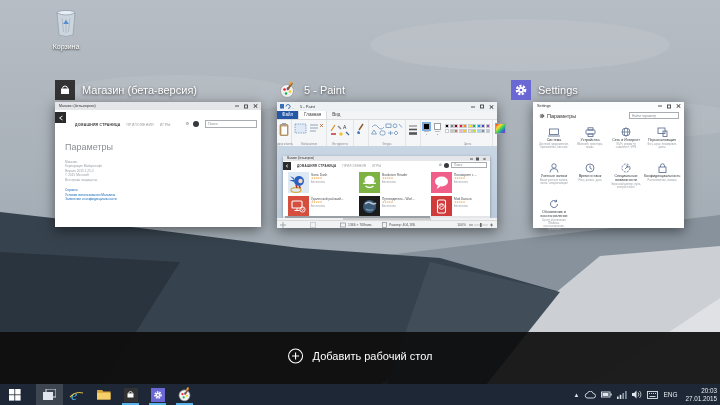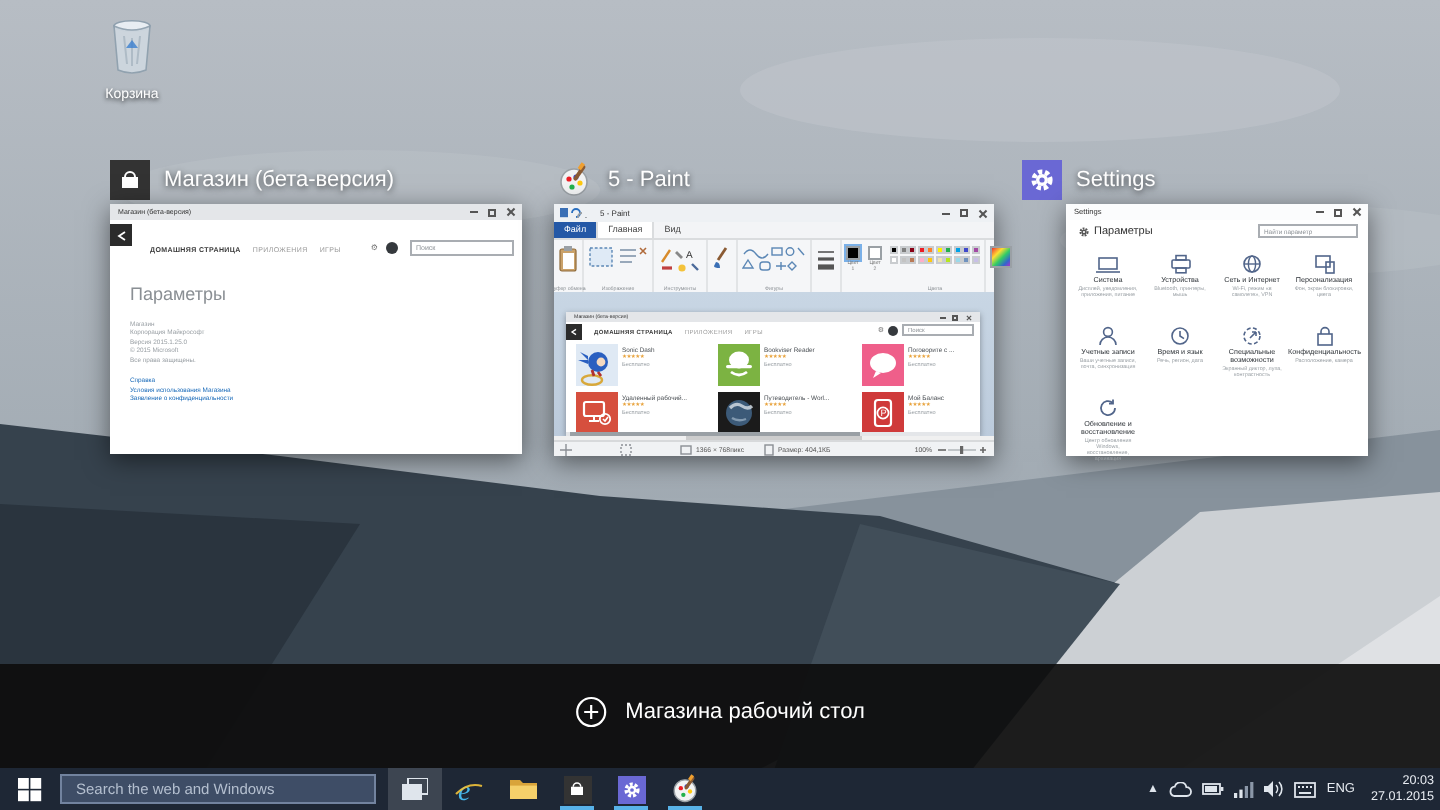--- a/index.html
+++ b/index.html
@@ -555,33 +555,32 @@
       <div class="sg-desc">Центр обновления Windows, восстановление, архивация</div>
     </div>
   </div>
 
   <div id="strip"></div>
   <div id="adddesk">
     <svg width="16" height="16" viewBox="0 0 16 16">
       <circle cx="8" cy="8" r="7" fill="none" stroke="#fff" stroke-width="1.1"></circle>
       <path d="M8 4.5 V11.5 M4.5 8 H11.5" stroke="#fff" stroke-width="1.1"></path>
     </svg>
-    <span>Магазина рабочий стол</span>
+    <span>Добавить рабочий стол</span>
   </div>
 
   <div id="taskbar">
     <div class="startbtn">
       <svg width="12" height="12" viewBox="0 0 12 12">
         <rect x="0" y="0" width="5.4" height="5.4" fill="#fff"></rect>
           <rect x="6.2" y="0" width="5.4" height="5.4" fill="#fff"></rect>
         <rect x="0" y="6.2" width="5.4" height="5.4" fill="#fff"></rect>
           <rect x="6.2" y="6.2" width="5.4" height="5.4" fill="#fff"></rect>
       </svg>
     </div>
-    <input id="tbsearch" type="text" placeholder="Search the web and Windows" style="">
     <div style="width:6px"></div>
     <div class="tbtn active">
       <svg width="13" height="11" viewBox="0 0 13 11">
         <rect x="3" y="0" width="10" height="8" fill="none" stroke="#dfe5ec" stroke-width="1"></rect>
         <rect x="0" y="3" width="10" height="8" fill="#dfe5ec"></rect>
       </svg>
     </div>
     <div class="tbtn">
       <svg width="15" height="14" viewBox="0 0 15 14">
         <text x="2" y="12" font-size="14" font-style="italic" fill="#45b6ea" font-family="Liberation Serif,serif">e</text>

